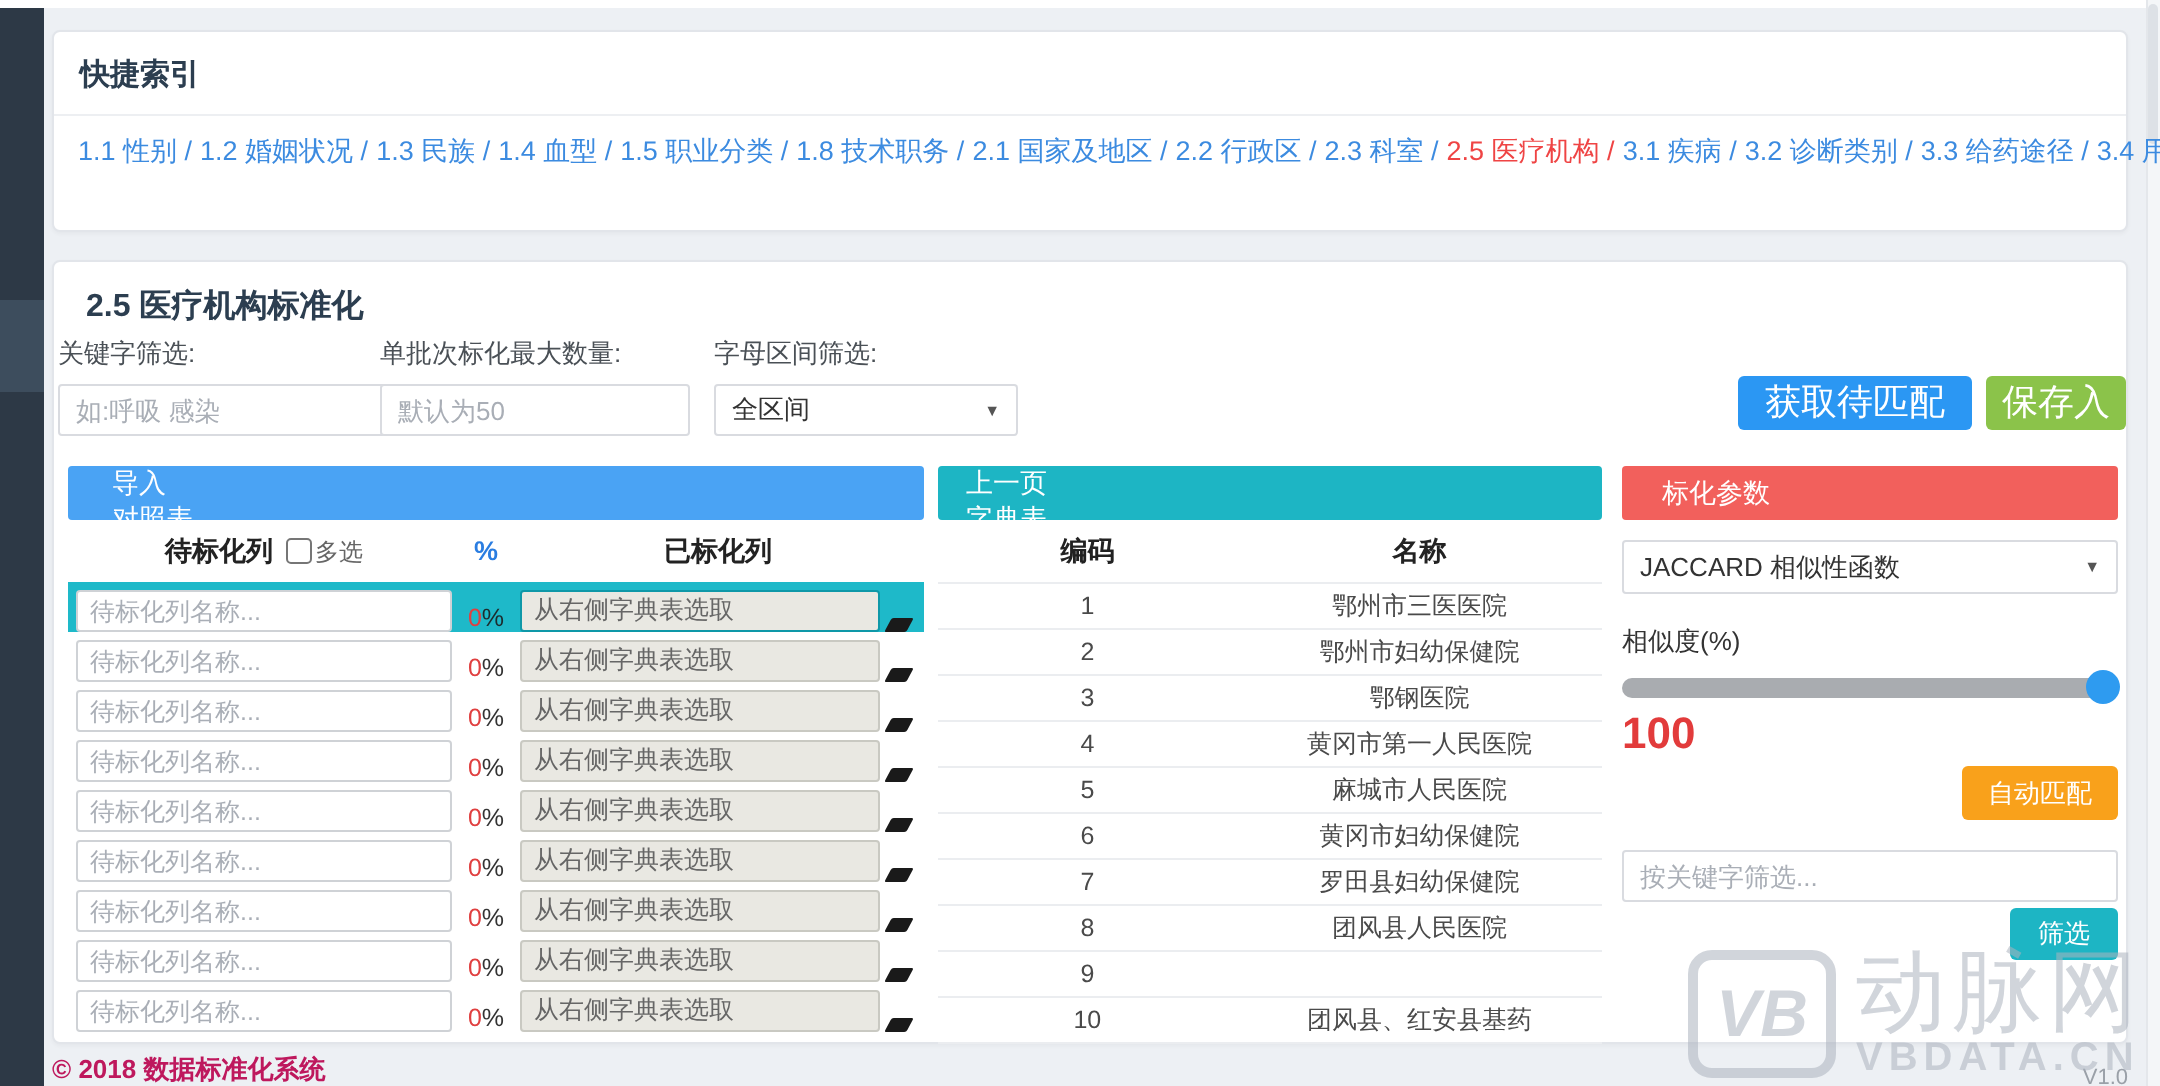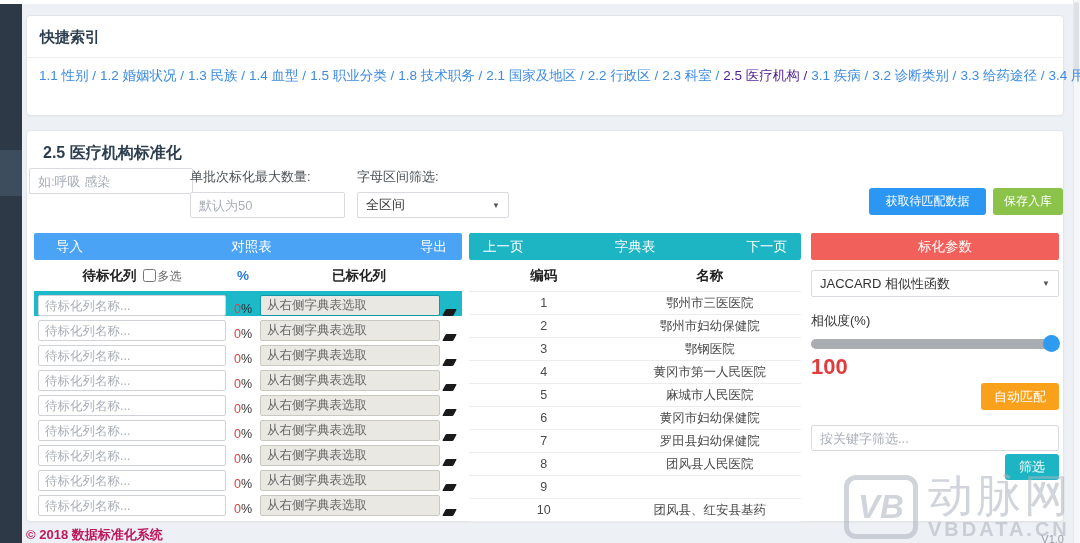--- a/index.html
+++ b/index.html
@@ -14,42 +14,42 @@
   .rail-active{position:absolute;left:0;top:146px;width:22px;height:46px;background:#3d4d5d;}
   .scroll-track{position:absolute;right:0;top:0;width:7px;height:543px;background:#f4f6f8;border-left:1px solid #e4e7eb;box-sizing:border-box;}
   .scroll-thumb{position:absolute;right:1px;top:2px;width:5px;height:70px;background:#dde1e6;border-radius:3px;}
 
   .card{position:absolute;background:#fff;border:1px solid #e2e5ea;border-radius:4px;box-shadow:0 1px 2px rgba(0,0,0,.04);box-sizing:border-box;}
   .card-index{left:26px;top:15px;width:1038px;height:101px;}
   .ci-title{font-size:15px;font-weight:bold;color:#2c3e50;padding:12px 14px 10px 13px;}
   .ci-divider{height:1px;background:#edeff2;}
   .ci-links{padding:7px 12px 0 12px;font-size:13.5px;line-height:21px;}
   .idx{color:#3c8be0;text-decoration:none;margin-right:4px;cursor:pointer;white-space:nowrap;}
-  .idx.active{color:#4c1d95;}
+  .idx.active{color:#ef4444;}
 
   .card-main{left:26px;top:130px;width:1038px;height:392px;}
   .cm-title{position:absolute;left:16px;top:12px;font-size:16px;font-weight:bold;color:#2c3e50;}
   .fg{position:absolute;}
   .fg label{display:block;font-size:13px;color:#4a5056;margin-bottom:6px;}
   .inp{height:26px;border:1px solid #d9dbe0;border-radius:2px;font-size:13px;color:#333;padding:0 8px;width:100%;box-sizing:border-box;background:#fff;outline:none;}
   ::placeholder{color:#a9aeb6;opacity:1;}
   .fg1{left:2px;top:37px;width:164px;}
   .fg2{left:163px;top:37px;width:155px;}
   .fg3{left:330px;top:37px;width:152px;}
   .selbox{height:26px;border:1px solid #d9dbe0;border-radius:2px;display:flex;align-items:center;justify-content:space-between;padding:0 8px;font-size:13px;color:#333;background:#fff;box-sizing:border-box;cursor:pointer;}
   .caret{font-size:8px;color:#555;}
-  .btn{position:absolute;top:57px;height:27px;border:none;border-radius:3px;color:#fff;font-size:12px;cursor:pointer;font-family:inherit;}
+  .btn{position:absolute;top:57px;height:27px;border:none;border-radius:3px;color:#fff;font-size:18px;cursor:pointer;font-family:inherit;}
   .btn-fetch{left:842px;width:117px;background:#2b97f3;}
   .btn-save{left:966px;width:70px;background:#8bc34a;}
 
   .panel{position:absolute;top:102px;}
   .panel-map{left:7px;width:428px;}
   .panel-dict{left:442px;width:332px;}
   .panel-params{left:784px;width:248px;}
-  .phead{height:27px;display:flex;align-items:center;justify-content:space-between;color:#fff;font-size:13.5px;border-radius:2px;box-sizing:border-box;}
+  .phead{height:27px;display:flex;justify-content:space-between;color:#fff;font-size:13.5px;border-radius:2px;box-sizing:border-box;flex-direction:column;}
   .phead.blue{background:#4aa3f4;padding:0 15px 0 22px;}
   .phead.teal{background:#1db5c4;padding:0 14px;}
   .phead.red{background:#f2605c;justify-content:center;padding-left:20px;}
   .phead .hbtn{cursor:pointer;}
   .ptitle{font-weight:normal;}
 
   .map-cols{height:31px;display:flex;align-items:center;padding:0 4px;font-size:13.5px;color:#222;}
   .mc-source{flex:0 0 188px;text-align:center;font-weight:bold;}
   .mc-source .multi{font-weight:normal;font-size:12px;color:#666;}
   .mc-source input{vertical-align:-2px;margin:0 2px 0 6px;}
@@ -107,20 +107,21 @@
 <div class="card card-index">
   <div class="ci-title">快捷索引</div>
   <div class="ci-divider"></div>
   <div class="ci-links" id="quick-links"><a class="idx">1.1 性别 /</a><a class="idx">1.2 婚姻状况 /</a><a class="idx">1.3 民族 /</a><a class="idx">1.4 血型 /</a><a class="idx">1.5 职业分类 /</a><a class="idx">1.8 技术职务 /</a><a class="idx">2.1 国家及地区 /</a><a class="idx">2.2 行政区 /</a><a class="idx">2.3 科室 /</a><a class="idx active">2.5 医疗机构 /</a><a class="idx">3.1 疾病 /</a><a class="idx">3.2 诊断类别 /</a><a class="idx">3.3 给药途径 /</a><a class="idx">3.4 用药原因分类 /</a></div>
 </div>
 
 <div class="card card-main">
   <div class="cm-title">2.5 医疗机构标准化</div>
 
   <div class="fg fg1">
+    <label>关键字筛选:</label>
     <input class="inp" placeholder="如:呼吸 感染" style="">
   </div>
   <div class="fg fg2">
     <label>单批次标化最大数量:</label>
     <input class="inp" placeholder="默认为50" style="">
   </div>
   <div class="fg fg3">
     <label>字母区间筛选:</label>
     <div class="selbox">
       <span>全区间</span>

